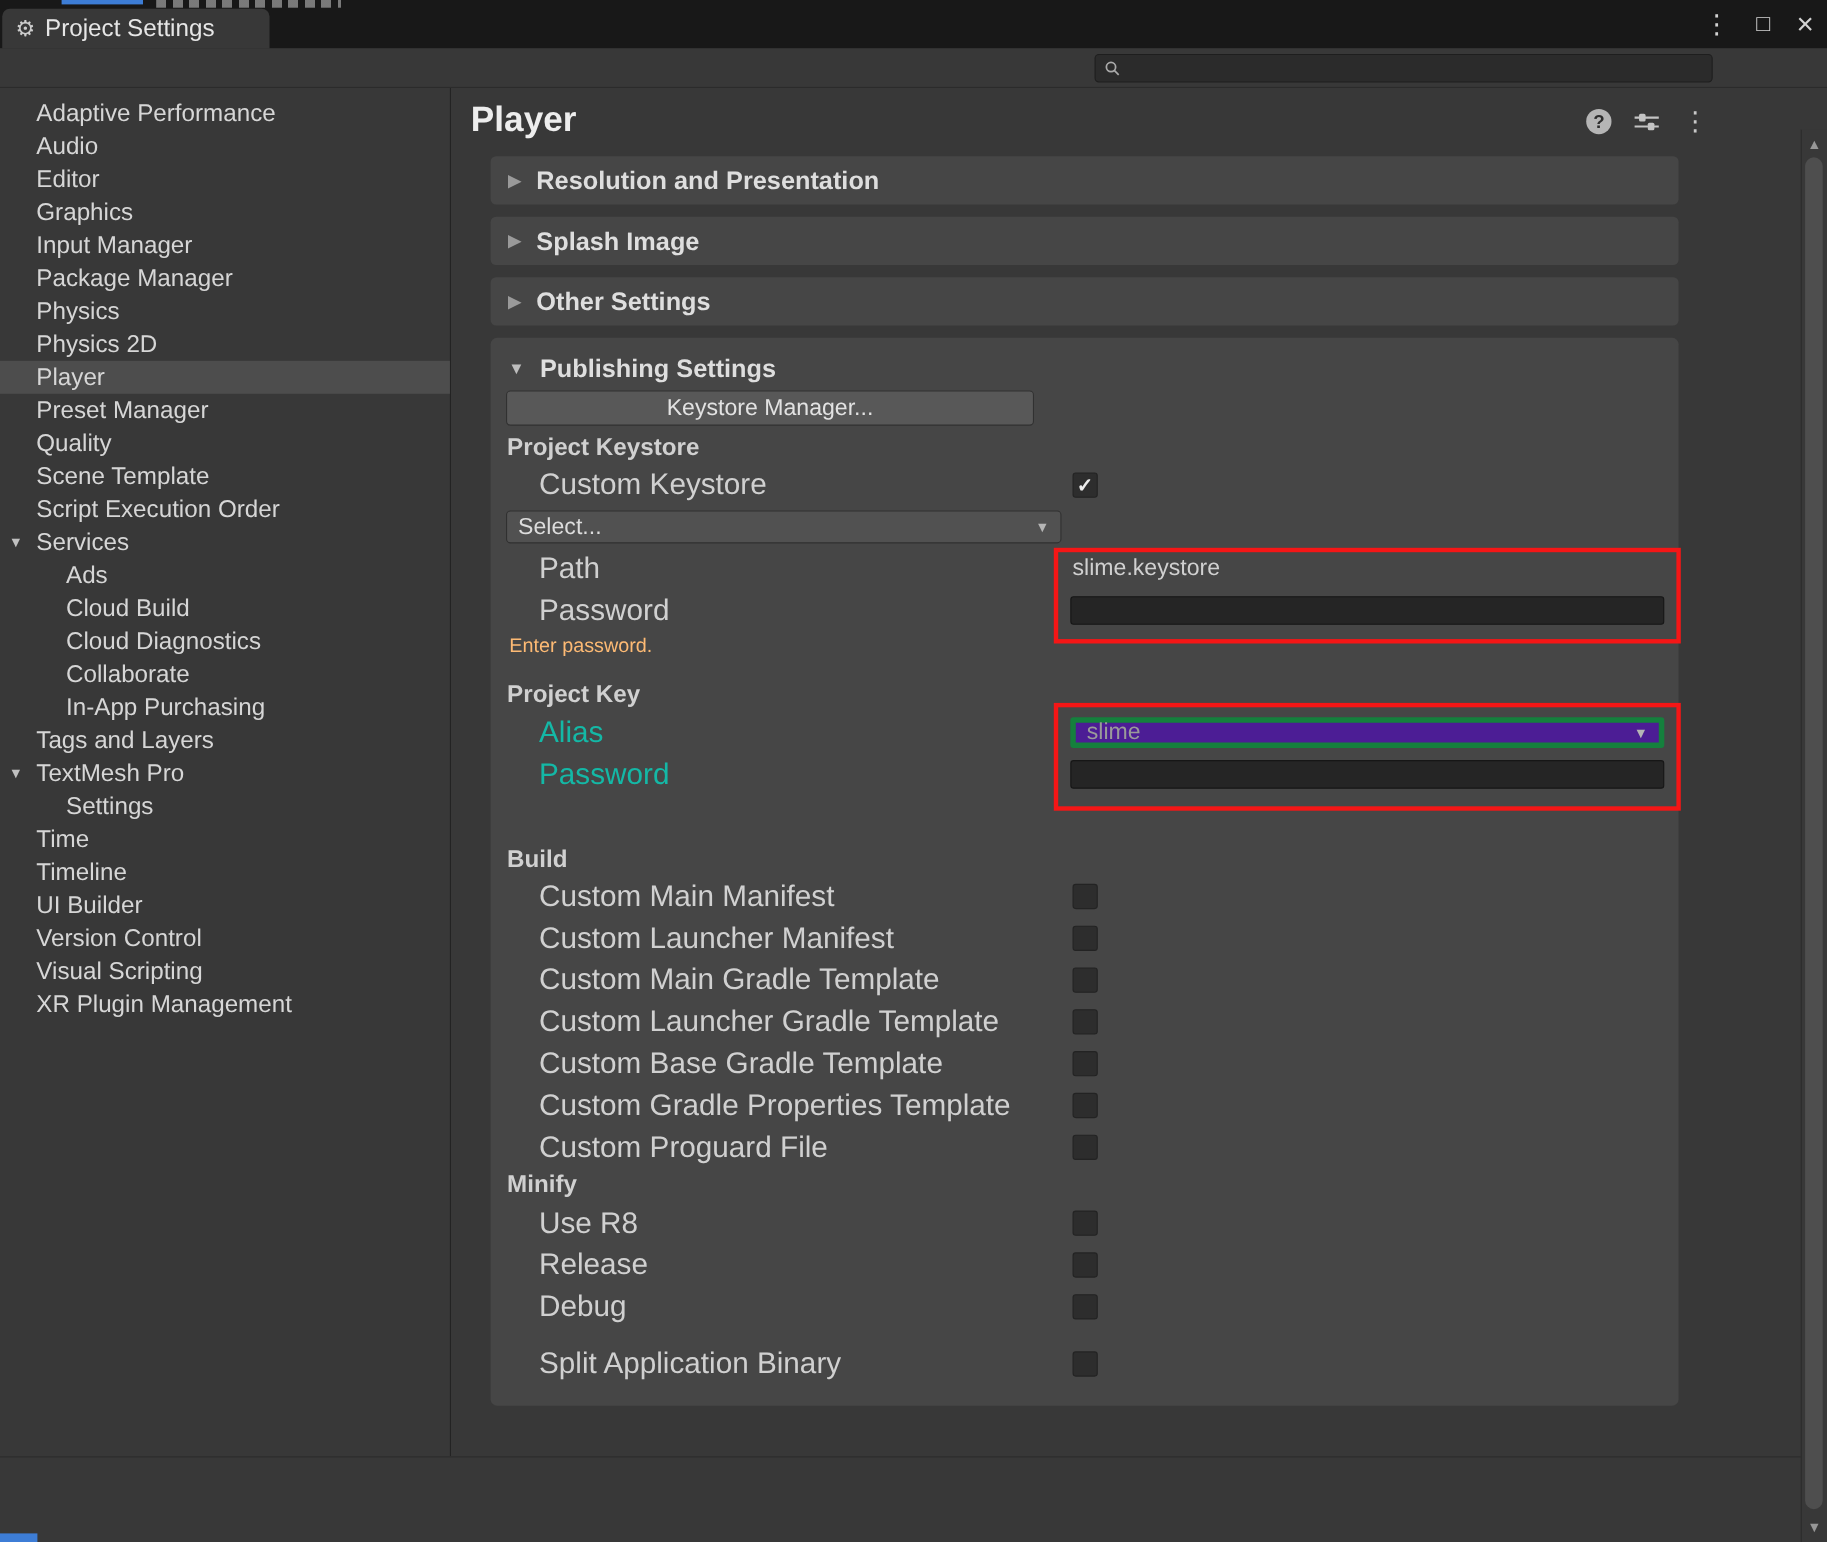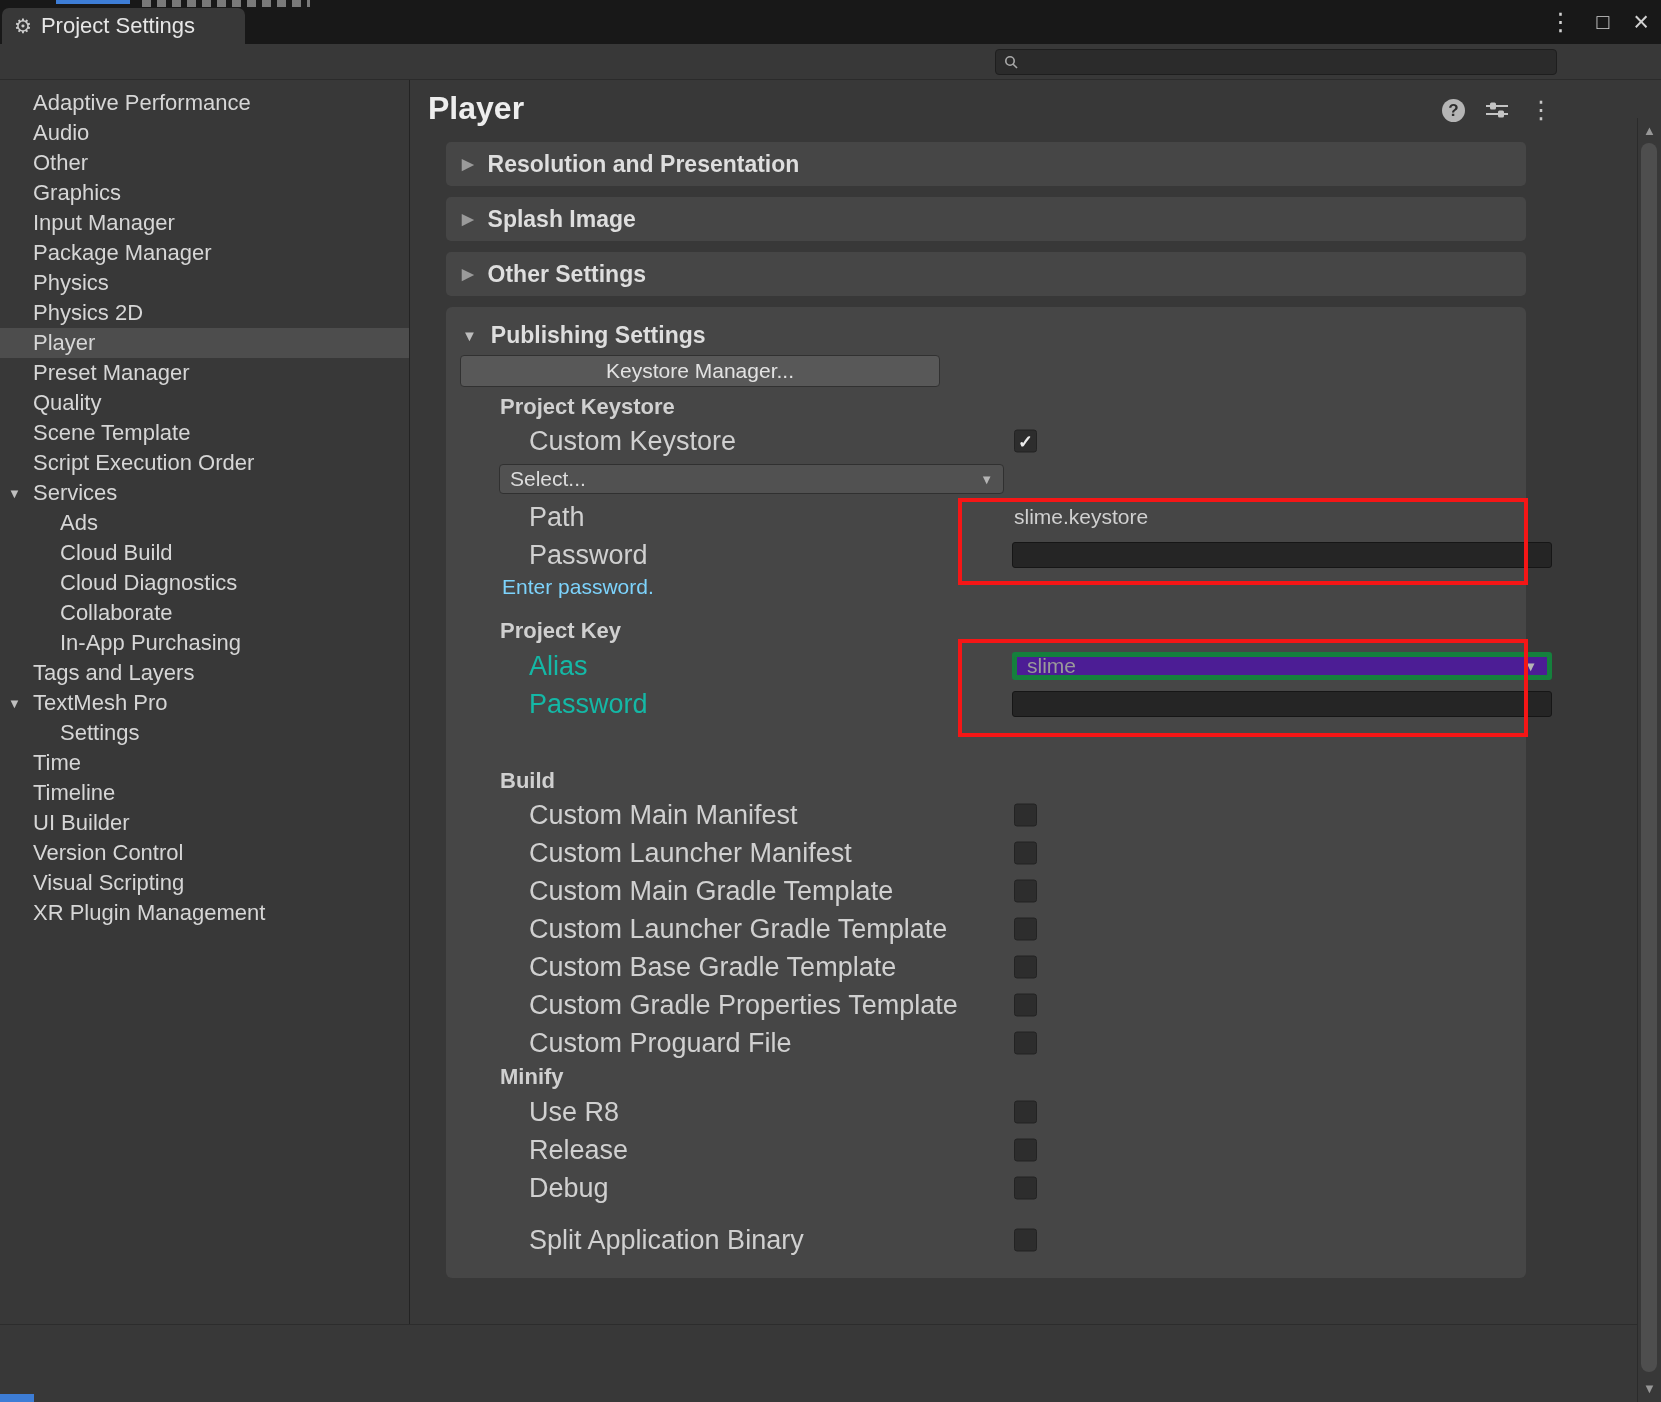--- a/index.html
+++ b/index.html
@@ -53,26 +53,26 @@
   .fold-closed { font-size:15px; color:#9a9a9a; }
   .fold-open   { font-size:15px; color:#bdbdbd; }
 
   .pub { position:absolute; left:36px; top:227px; width:1080px; height:971px; background:#464646; border-radius:6px; }
   .pub-header { position:absolute; top:8px; left:16px; height:40px; display:flex; align-items:center; gap:14px;
     font-size:23px; font-weight:bold; color:#dedede; }
   .km-btn { position:absolute; top:48px; left:14px; width:480px; height:32px; background:#585858;
     border:1px solid #313131; border-radius:4px; color:#e2e2e2; font-size:21px;
     display:flex; align-items:center; justify-content:center; }
 
-  .row { position:absolute; left:0; right:14px; height:38px;margin-left:39px; }
+  .row { position:absolute; left:0; right:14px; height:38px; }
   .lbl { position:absolute; left:44px; top:50%; transform:translateY(-50%); font-size:27px; color:#d0d0d0; white-space:nowrap; }
   .lbl-bold { position:absolute; left:15px; top:50%; transform:translateY(-50%); font-size:22px; font-weight:bold; color:#d0d0d0; }
   .lbl-dim { color:#14b8a6; }
   .val { position:absolute; left:529px; top:50%; transform:translateY(-50%); font-size:21px; color:#d0d0d0; }
-  .hint { position:absolute; left:17px; top:50%; transform:translateY(-50%); font-size:21px; color:#7dd3fc; }
+  .hint { position:absolute; left:17px; top:50%; transform:translateY(-50%); font-size:18px; color:#fdba74; }
 
   .cb { position:absolute; left:529px; top:50%; transform:translateY(-50%); width:23px; height:23px;
     background:#2d2d2d; border:1px solid #232323; border-radius:3px; }
   .cb .checkmark { display:block; text-align:center; line-height:22px; font-size:18px; color:#ececec; font-weight:bold; }
 
   .field { position:absolute; left:527px; top:50%; transform:translateY(-50%); width:540px; height:26px;
     background:#252525; border:1px solid #161616; border-radius:3px; color:#dddddd; padding:0 8px; font-size:18px; outline:none; }
 
   .dd { display:flex; align-items:center; justify-content:space-between; padding:0 10px; }
   .dd-select { position:absolute; left:14px; top:50%; transform:translateY(-50%); width:505px; height:30px;
@@ -125,21 +125,21 @@
 </div>
 
 <div class="sidebar">
   <div class="side-item">
       <span>Adaptive Performance</span>
     </div>
   <div class="side-item">
       <span>Audio</span>
     </div>
   <div class="side-item">
-      <span>Other</span>
+      <span>Editor</span>
     </div>
   <div class="side-item">
       <span>Graphics</span>
     </div>
   <div class="side-item">
       <span>Input Manager</span>
     </div>
   <div class="side-item">
       <span>Package Manager</span>
     </div>

